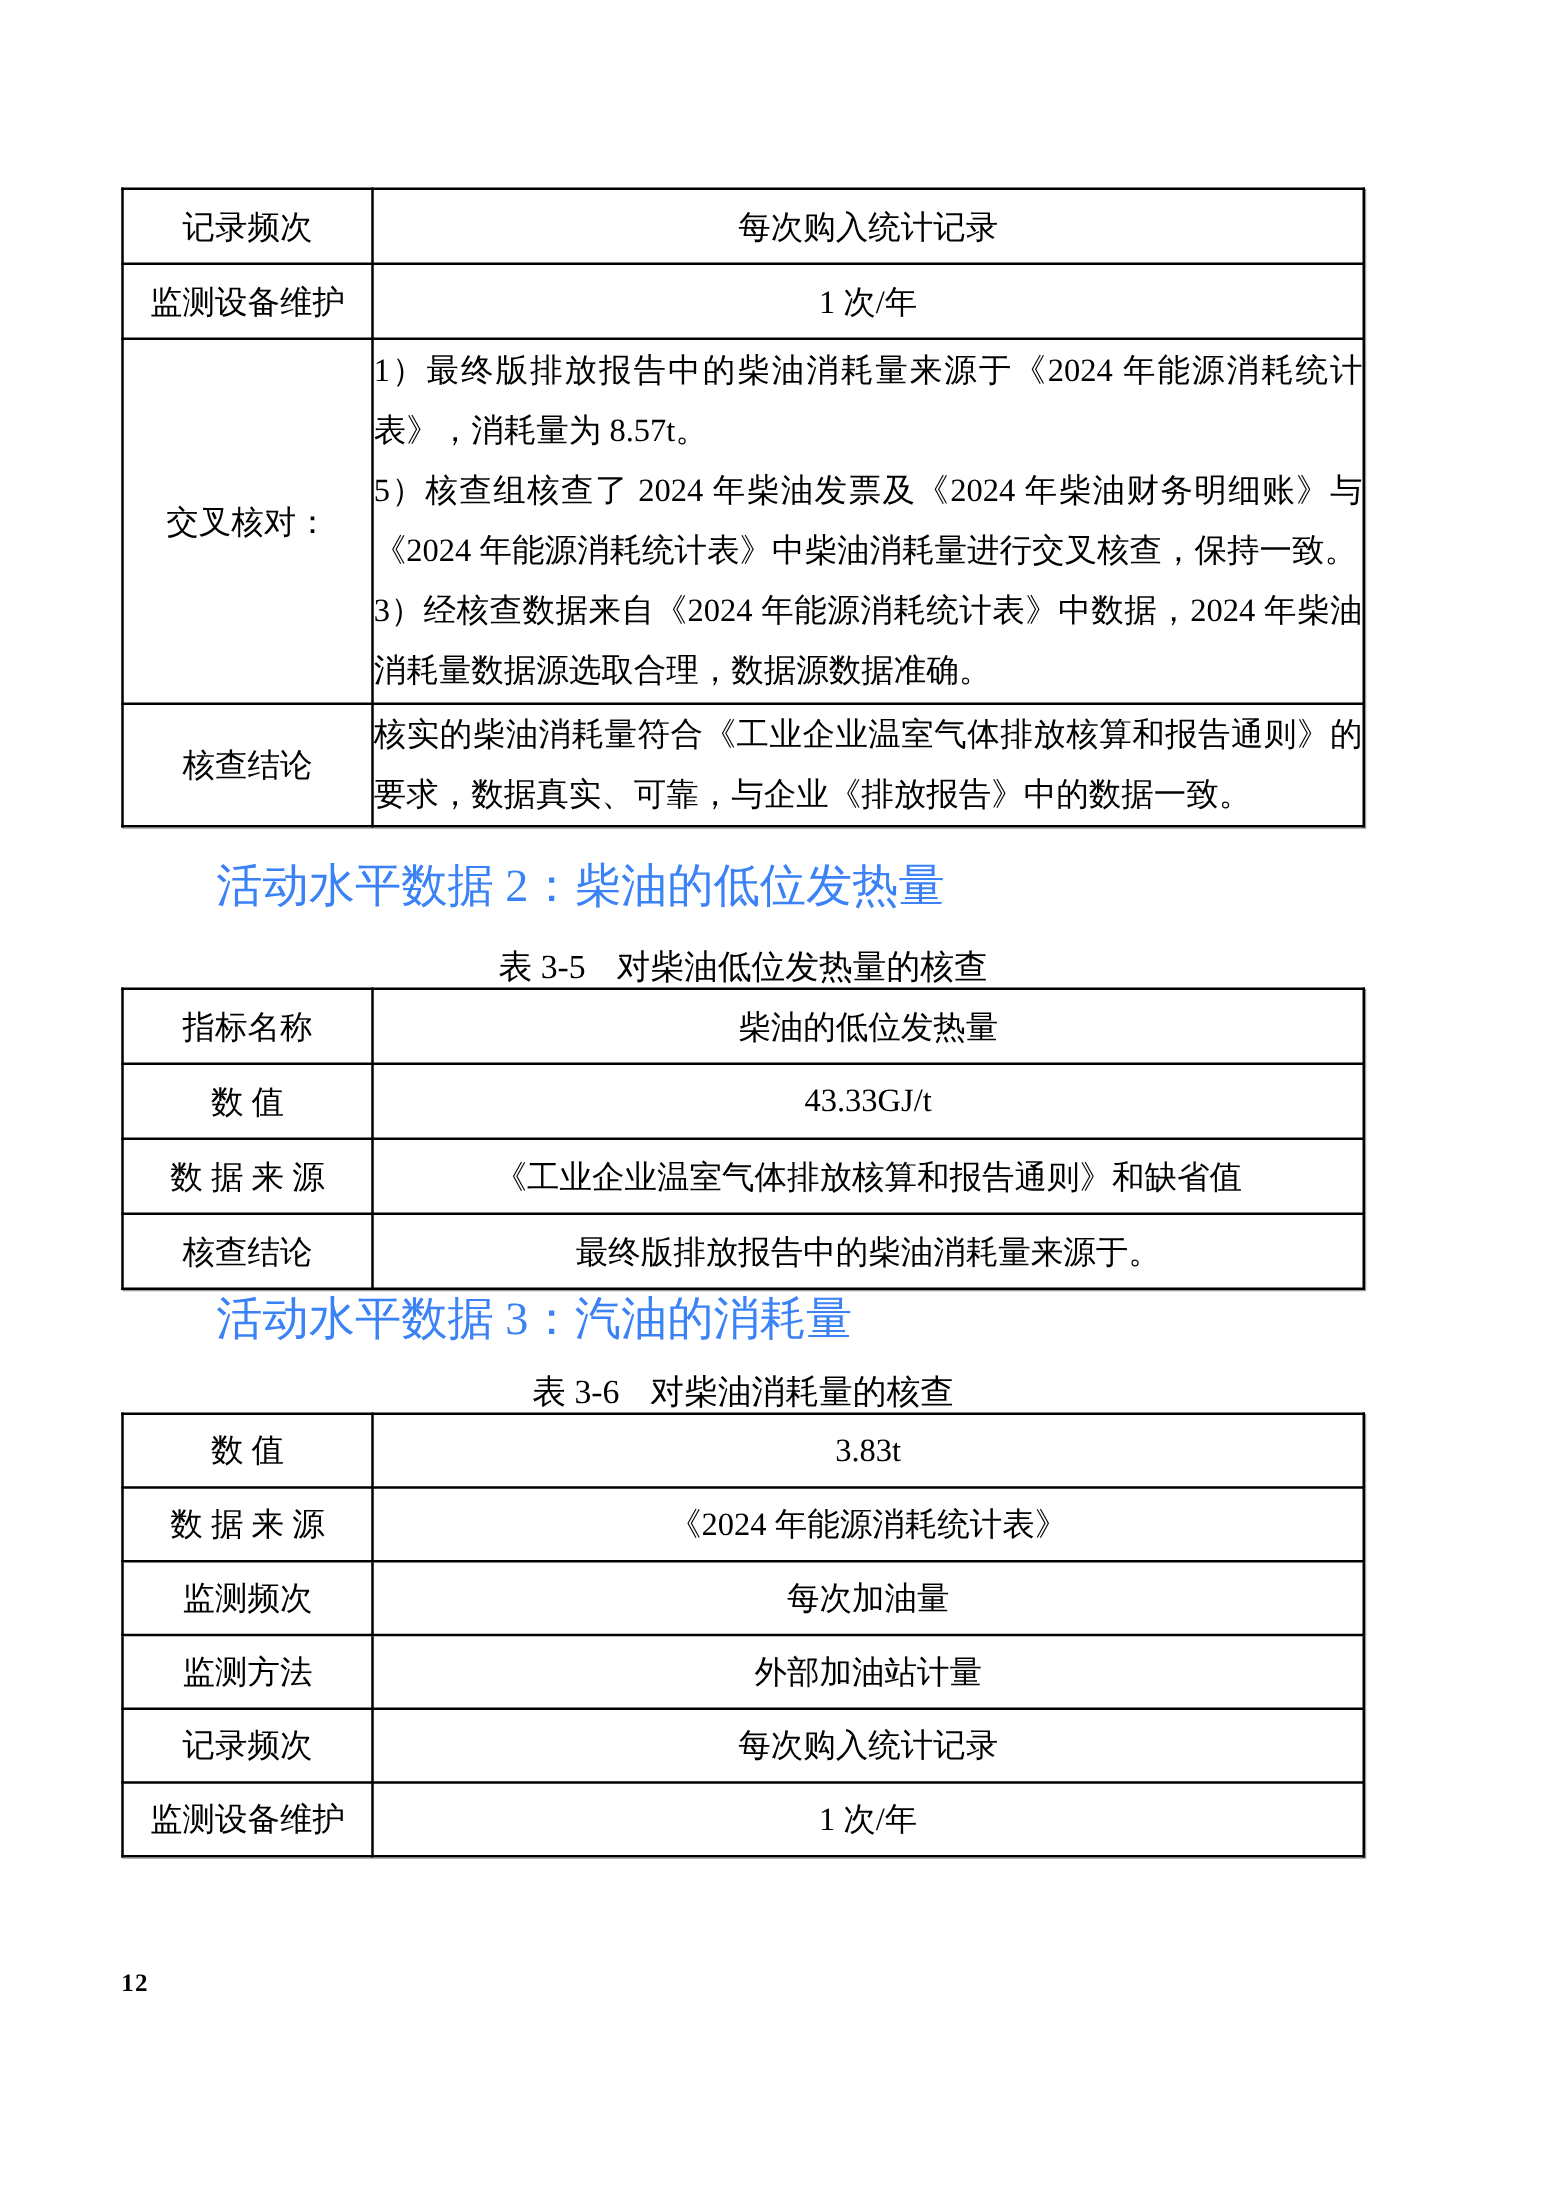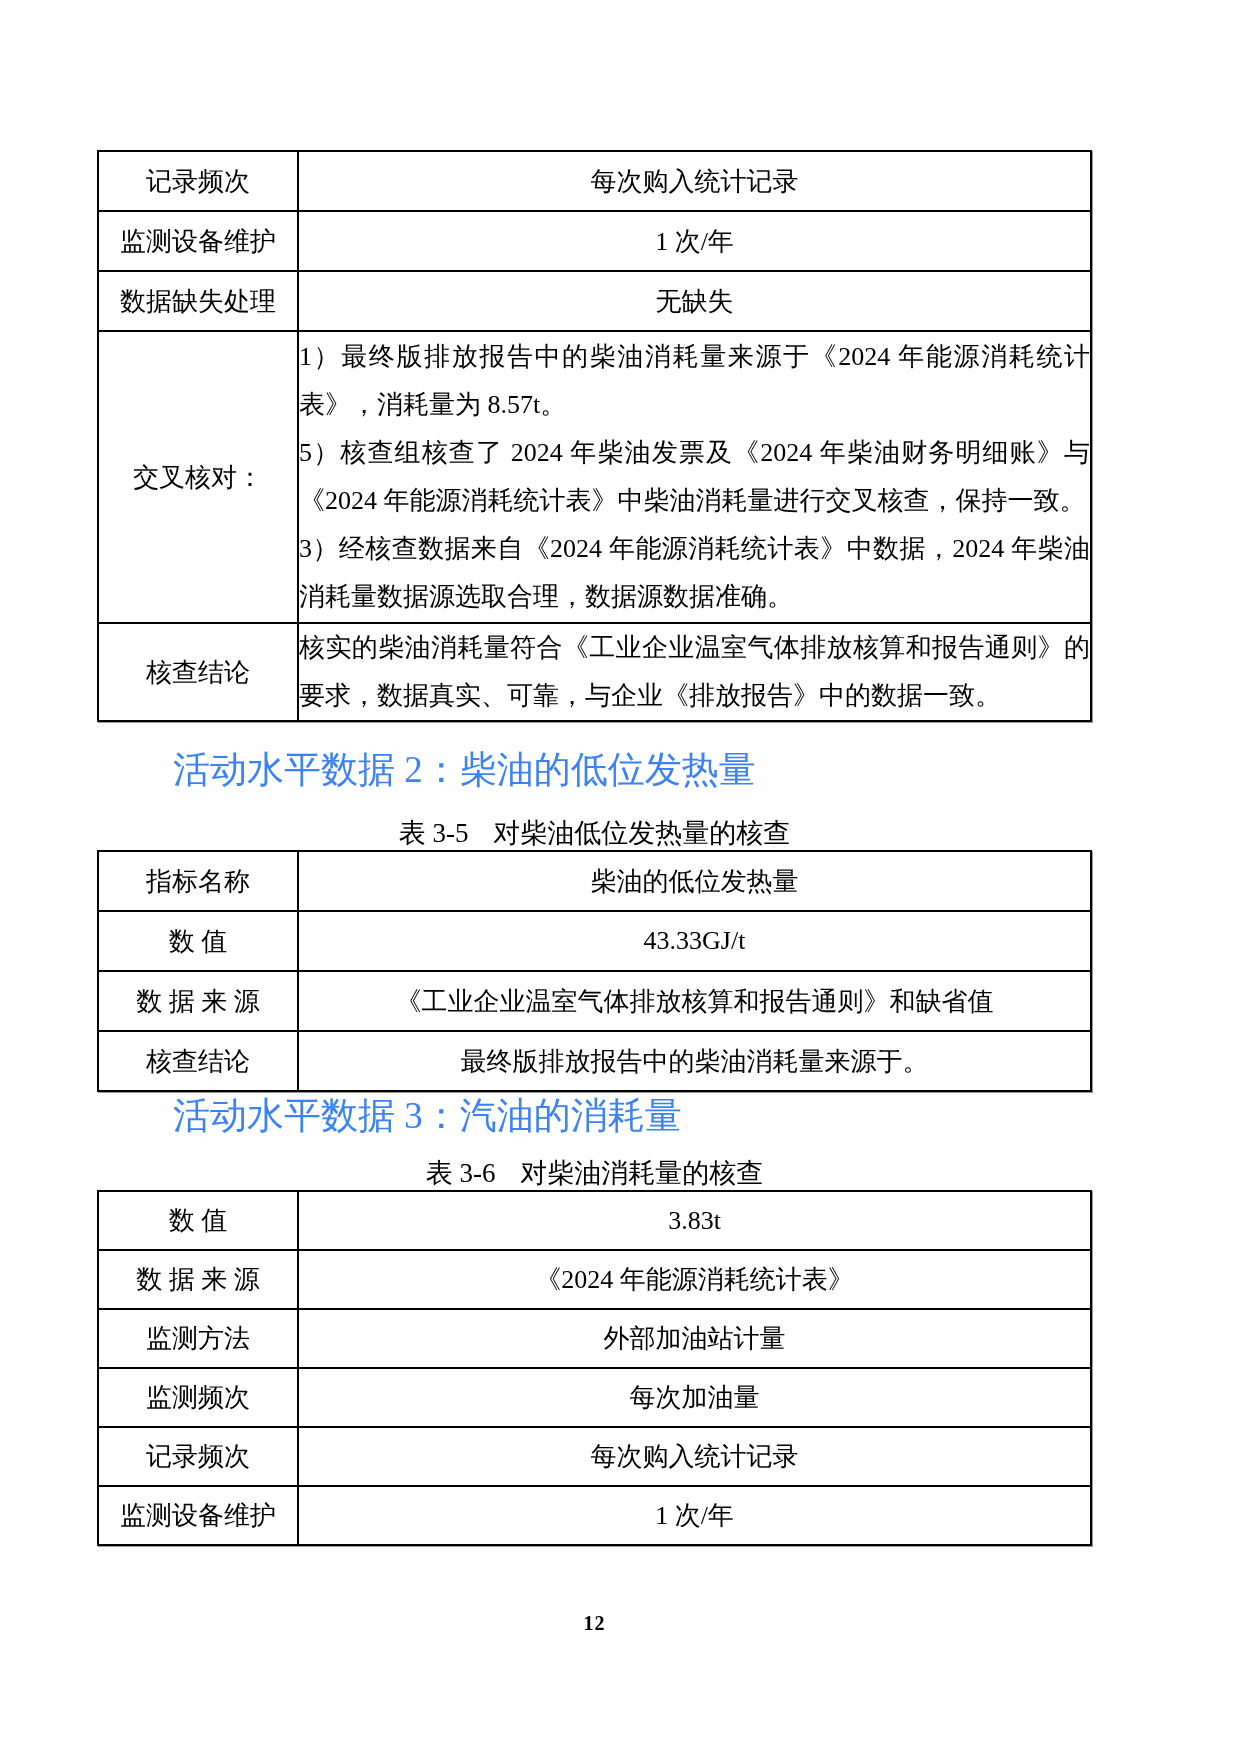--- a/index.html
+++ b/index.html
@@ -71,23 +71,22 @@
     text-align: center;
     font-size: 27px;
     font-weight: normal;
     line-height: 34px;
     color: #000;
   }
   .table-caption .cap-title { margin-left: 18px; }
   .table-caption.cap-36 { margin-top: 20px; }
 
   .page-number {
-    margin-top: 66px;
+    margin-top: 90px;
     width: 995px;
-    text-align: center;
     font-size: 20px;
     font-weight: bold;
     color: #000;
     letter-spacing: 1px;
   }
 </style>
 </head>
 <body>
 
 <div class="page">
@@ -95,24 +94,20 @@
 
     <table class="doc-table t1">
       <tbody>
         <tr class="r-small">
           <td class="label-cell">记录频次</td>
           <td class="value-cell">每次购入统计记录</td>
         </tr>
         <tr class="r-small">
           <td class="label-cell">监测设备维护</td>
           <td class="value-cell">1 次/年</td>
-        </tr>
-        <tr class="r-small">
-          <td class="label-cell">数据缺失处理</td>
-          <td class="value-cell">无缺失</td>
         </tr>
         <tr class="r-cross">
           <td class="label-cell">交叉核对：</td>
           <td class="para-cell">
             <p>1）最终版排放报告中的柴油消耗量来源于《2024 年能源消耗统计表》，消耗量为 8.57t。</p>
             <p>5）核查组核查了 2024 年柴油发票及《2024 年柴油财务明细账》与《2024 年能源消耗统计表》中柴油消耗量进行交叉核查，保持一致。</p>
             <p>3）经核查数据来自《2024 年能源消耗统计表》中数据，2024 年柴油消耗量数据源选取合理，数据源数据准确。</p>
           </td>
         </tr>
         <tr class="r-concl">
@@ -163,26 +158,26 @@
       <tbody>
         <tr>
           <td class="label-cell">数 值</td>
           <td class="value-cell">3.83t</td>
         </tr>
         <tr>
           <td class="label-cell">数 据 来 源</td>
           <td class="value-cell">《2024 年能源消耗统计表》</td>
         </tr>
         <tr>
+          <td class="label-cell">监测频次</td>
+          <td class="value-cell">每次加油量</td>
+        </tr>
+        <tr>
           <td class="label-cell">监测方法</td>
           <td class="value-cell">外部加油站计量</td>
-        </tr>
-        <tr>
-          <td class="label-cell">监测频次</td>
-          <td class="value-cell">每次加油量</td>
         </tr>
         <tr>
           <td class="label-cell">记录频次</td>
           <td class="value-cell">每次购入统计记录</td>
         </tr>
         <tr>
           <td class="label-cell">监测设备维护</td>
           <td class="value-cell">1 次/年</td>
         </tr>
       </tbody>

